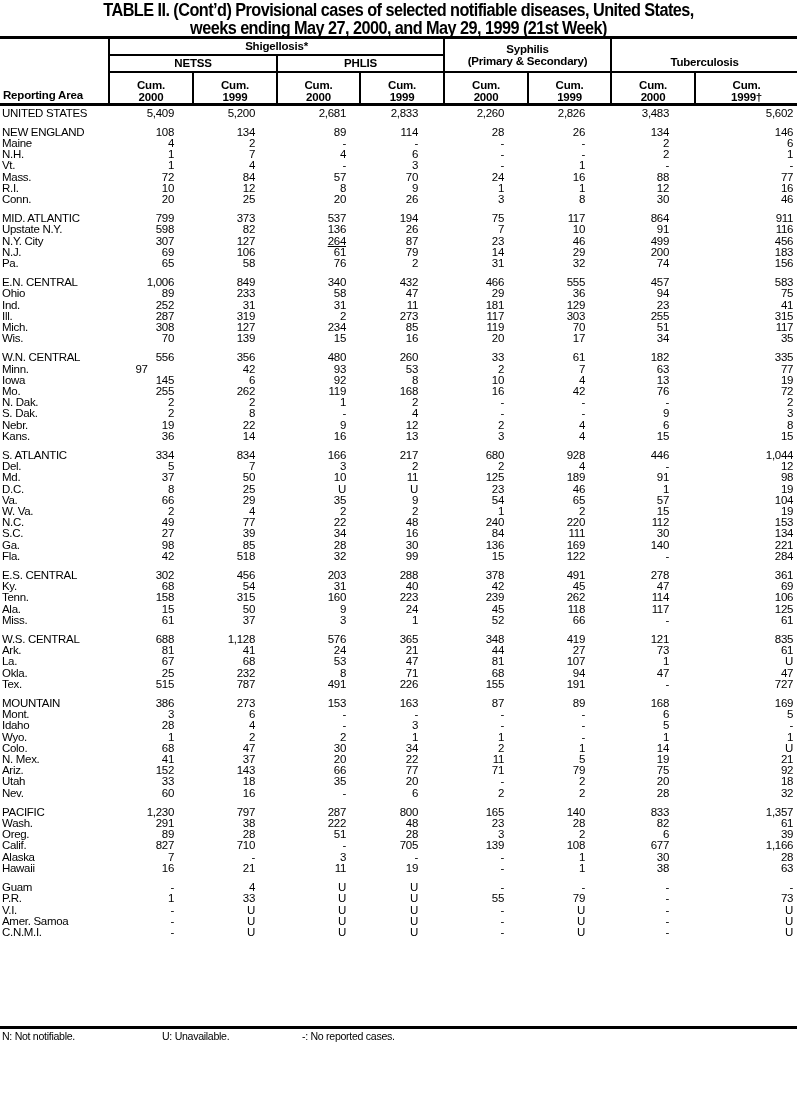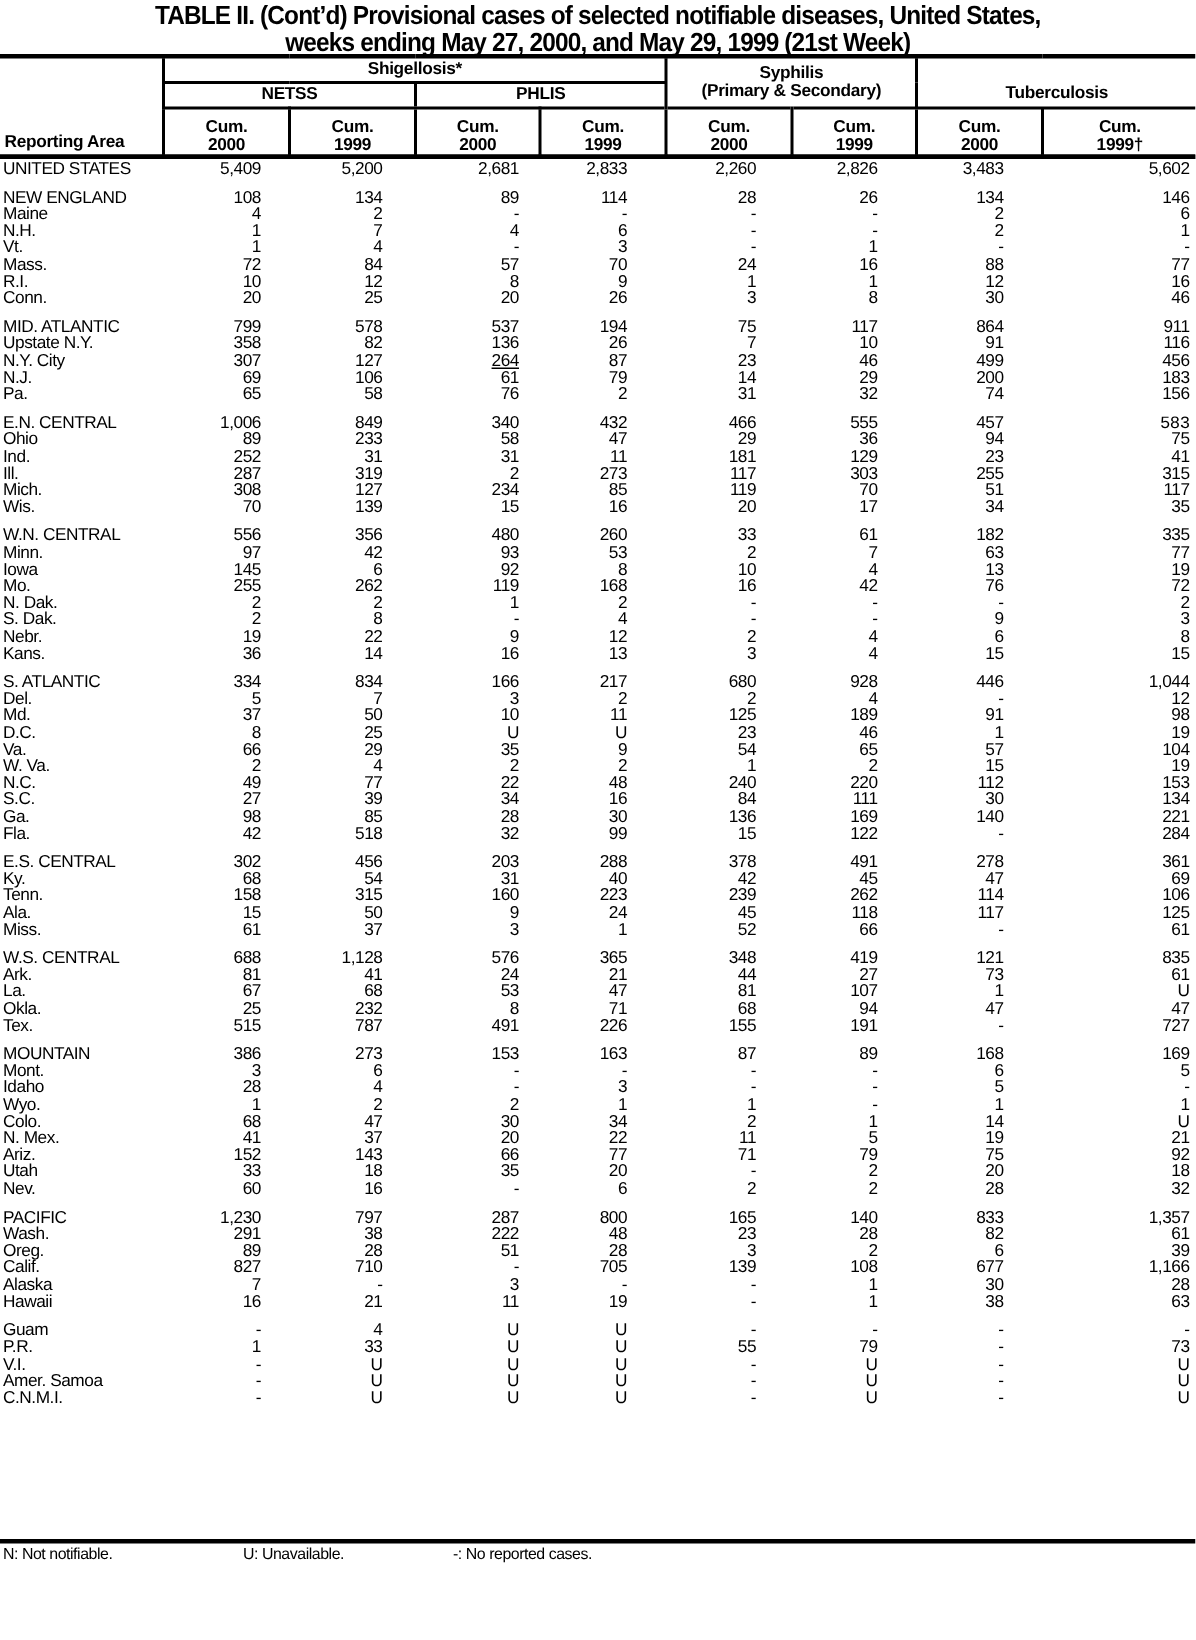--- a/index.html
+++ b/index.html
@@ -183,31 +183,31 @@
         <td class="num" style="padding-right: 14px;">20</td>
         <td class="num" style="padding-right: 26px;">26</td>
         <td class="num" style="padding-right: 24px;">3</td>
         <td class="num" style="padding-right: 26px;">8</td>
         <td class="num" style="padding-right: 26px;">30</td>
         <td class="num" style="padding-right: 4px;">46</td>
       </tr>
       <tr class="region">
         <td class="area">MID. ATLANTIC</td>
         <td class="num" style="padding-right: 19px;">799</td>
-        <td class="num" style="padding-right: 22px;">578</td>
+        <td class="num" style="padding-right: 22px;">373</td>
         <td class="num" style="padding-right: 14px;">537</td>
         <td class="num" style="padding-right: 26px;">194</td>
         <td class="num" style="padding-right: 24px;">75</td>
         <td class="num" style="padding-right: 26px;">117</td>
         <td class="num" style="padding-right: 26px;">864</td>
         <td class="num" style="padding-right: 4px;">911</td>
       </tr>
       <tr class="">
         <td class="area">Upstate N.Y.</td>
-        <td class="num" style="padding-right: 19px;">358</td>
+        <td class="num" style="padding-right: 19px;">598</td>
         <td class="num" style="padding-right: 22px;">82</td>
         <td class="num" style="padding-right: 14px;">136</td>
         <td class="num" style="padding-right: 26px;">26</td>
         <td class="num" style="padding-right: 24px;">7</td>
         <td class="num" style="padding-right: 26px;">10</td>
         <td class="num" style="padding-right: 26px;">91</td>
         <td class="num" style="padding-right: 4px;">116</td>
       </tr>
       <tr class="">
         <td class="area">N.Y. City</td>
@@ -244,21 +244,21 @@
       </tr>
       <tr class="region">
         <td class="area">E.N. CENTRAL</td>
         <td class="num" style="padding-right: 19px;">1,006</td>
         <td class="num" style="padding-right: 22px;">849</td>
         <td class="num" style="padding-right: 14px;">340</td>
         <td class="num" style="padding-right: 26px;">432</td>
         <td class="num" style="padding-right: 24px;">466</td>
         <td class="num" style="padding-right: 26px;">555</td>
         <td class="num" style="padding-right: 26px;">457</td>
-        <td class="num" style="padding-right: 4px; font-family: Liberation Mono, monospace;">583</td>
+        <td class="num" style="padding-right: 4px;">583</td>
       </tr>
       <tr class="">
         <td class="area">Ohio</td>
         <td class="num" style="padding-right: 19px;">89</td>
         <td class="num" style="padding-right: 22px;">233</td>
         <td class="num" style="padding-right: 14px;">58</td>
         <td class="num" style="padding-right: 26px;">47</td>
         <td class="num" style="padding-right: 24px;">29</td>
         <td class="num" style="padding-right: 26px;">36</td>
         <td class="num" style="padding-right: 26px;">94</td>
@@ -314,21 +314,21 @@
         <td class="num" style="padding-right: 22px;">356</td>
         <td class="num" style="padding-right: 14px;">480</td>
         <td class="num" style="padding-right: 26px;">260</td>
         <td class="num" style="padding-right: 24px;">33</td>
         <td class="num" style="padding-right: 26px;">61</td>
         <td class="num" style="padding-right: 26px;">182</td>
         <td class="num" style="padding-right: 4px;">335</td>
       </tr>
       <tr class="">
         <td class="area">Minn.</td>
-        <td class="num" style="padding-right: 19px;">97</td>
+        <td class="num" style="padding-right: 19px; text-align: center;">97</td>
         <td class="num" style="padding-right: 22px;">42</td>
         <td class="num" style="padding-right: 14px;">93</td>
         <td class="num" style="padding-right: 26px;">53</td>
         <td class="num" style="padding-right: 24px;">2</td>
         <td class="num" style="padding-right: 26px;">7</td>
         <td class="num" style="padding-right: 26px;">63</td>
         <td class="num" style="padding-right: 4px;">77</td>
       </tr>
       <tr class="">
         <td class="area">Iowa</td>

